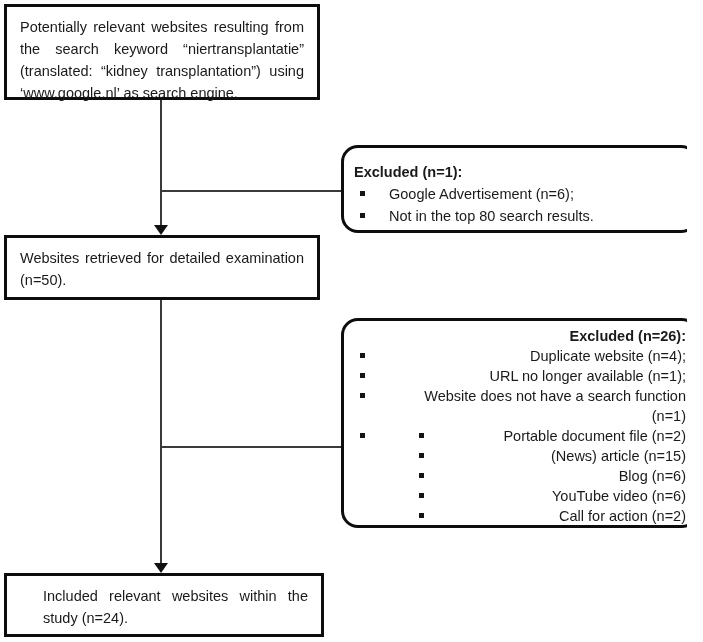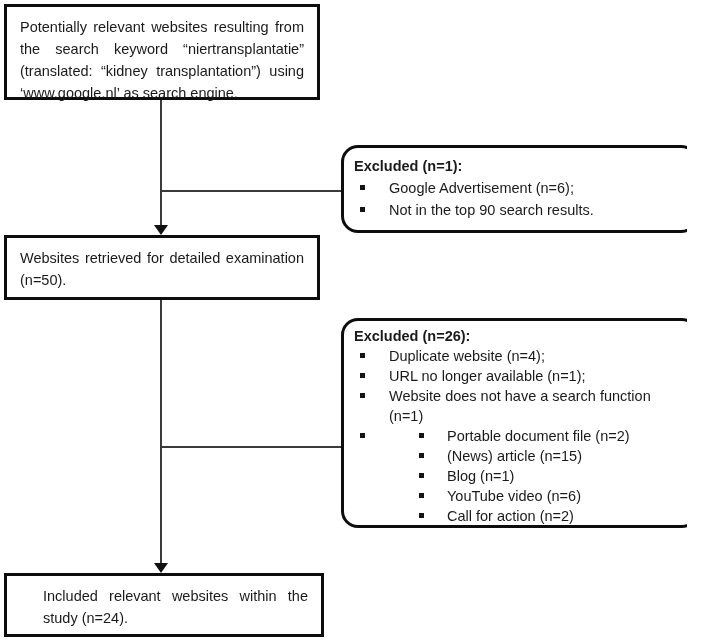--- a/index.html
+++ b/index.html
@@ -20,21 +20,21 @@
     border: 3px solid #0d0d0d;
     background: #ffffff;
     font-size: 14.5px;
     line-height: 22px;
   }
   .textbox {
     padding: 9px 13px;
     text-align: justify;
   }
   .side {
-    padding: 7px 10px 0 7px;
+    padding: 13px 10px 0 7px;
     border-radius: 17px;
   }
   .side .title {
     font-weight: bold;
     padding-left: 3px;
   }
   .row {
     position: relative;
     padding-left: 38px;
   }
@@ -83,33 +83,33 @@
   <div class="arrow-down" style="left:154px; top:225px;"></div>
 
   <div class="box side" style="left:341px; top:145px; width:357px; height:88px;">
     <div class="title">Excluded (n=1):</div>
     <div class="row">
       <span class="sq"></span>
       <span>Google Advertisement (n=6);</span>
     </div>
     <div class="row">
       <span class="sq"></span>
-      <span>Not in the top 90 search results.</span>
+      <span>Not in the top 80 search results.</span>
     </div>
   </div>
 
   <div class="box textbox" style="left:4px; top:235px; width:316px; height:65px;">
     <span>Websites retrieved for detailed examination (n=50).</span>
   </div>
 
   <div class="vline" style="left:160px; top:300px; height:263px;"></div>
   <div class="hline" style="left:161px; top:446px; width:180px;"></div>
   <div class="arrow-down" style="left:154px; top:563px;"></div>
 
-  <div class="box side compact" style="left:341px; top:318px; width:358px; height:210px;">
+  <div class="box side compact" style="left:341px; top:318px; width:358px; height:210px;text-align:right;">
     <div class="title">Excluded (n=26):</div>
     <div class="row">
       <span class="sq"></span>
       <span>Duplicate website (n=4);</span>
     </div>
     <div class="row">
       <span class="sq"></span>
       <span>URL no longer available (n=1);</span>
     </div>
     <div class="row">
@@ -122,21 +122,21 @@
     <div class="row sub">
       <span class="sq"></span>
       <span>Portable document file (n=2)</span>
     </div>
     <div class="row sub">
       <span class="sq"></span>
       <span>(News) article (n=15)</span>
     </div>
     <div class="row sub">
       <span class="sq"></span>
-      <span>Blog (n=1)</span>
+      <span>Blog (n=6)</span>
     </div>
     <div class="row sub">
       <span class="sq"></span>
       <span>YouTube video (n=6)</span>
     </div>
     <div class="row sub">
       <span class="sq"></span>
       <span>Call for action (n=2)</span>
     </div>
   </div>

